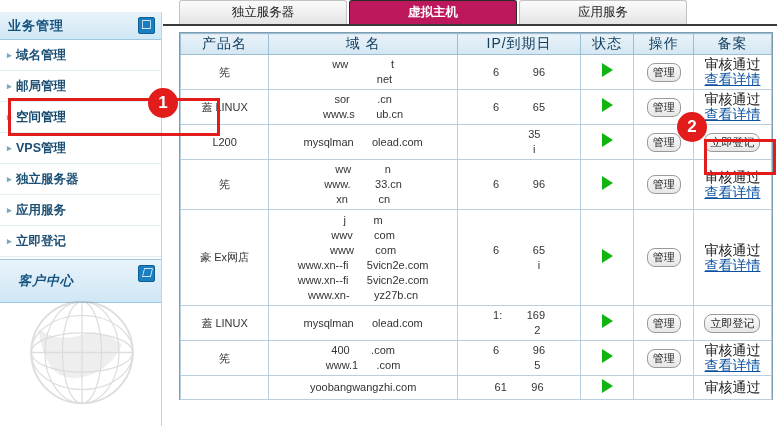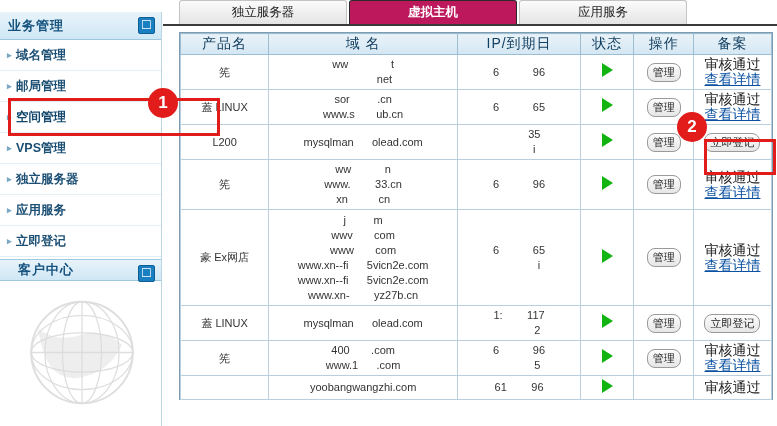--- a/index.html
+++ b/index.html
@@ -74,28 +74,29 @@
     position: absolute;
     left: 7px;
     color: #7aa8c4;
     font-size: 9px;
   }
   .sb-item.highlighted {
     color: #14496d;
   }
   .sidebar-subheader {
     position: relative;
-    height: 22px;
+    height: 44px;
     margin-top: 2px;
     background: linear-gradient(to bottom, #e8f3fa 0%, #cfe7f5 100%);
     border-top: 1px solid #9ec7e0;
     border-bottom: 1px solid #9ec7e0;
     display: flex;
     align-items: center;
     padding-left: 18px;
+    font-style: italic;
   }
   .sidebar-subheader .title {
     font-size: 13px;
     font-weight: bold;
     color: #15527e;
     letter-spacing: 1px;
   }
 
   
   .watermark {
@@ -393,21 +394,21 @@
             <td class="col-op"><span class="btn-sm">管理</span></td>
             <td class="col-record">
               <span class="rec-line rec-status">审核通过</span>
               <span class="rec-line rec-link">查看详情</span>
             </td>
           </tr>
 
           <tr style="height:30px">
             <td class="col-prod">蓋       LINUX</td>
             <td class="col-domain domain-lines">mysqlman      olead.com</td>
-            <td class="col-ip ip-cell">1:        117
+            <td class="col-ip ip-cell">1:        169
             2</td>
             <td class="col-status"><span class="play-arrow"></span></td>
             <td class="col-op"><span class="btn-sm">管理</span></td>
             <td class="col-record">
               <span class="btn-sm">立即登记</span>
             </td>
           </tr>
 
           <tr style="height:34px">
             <td class="col-prod">筅</td>

